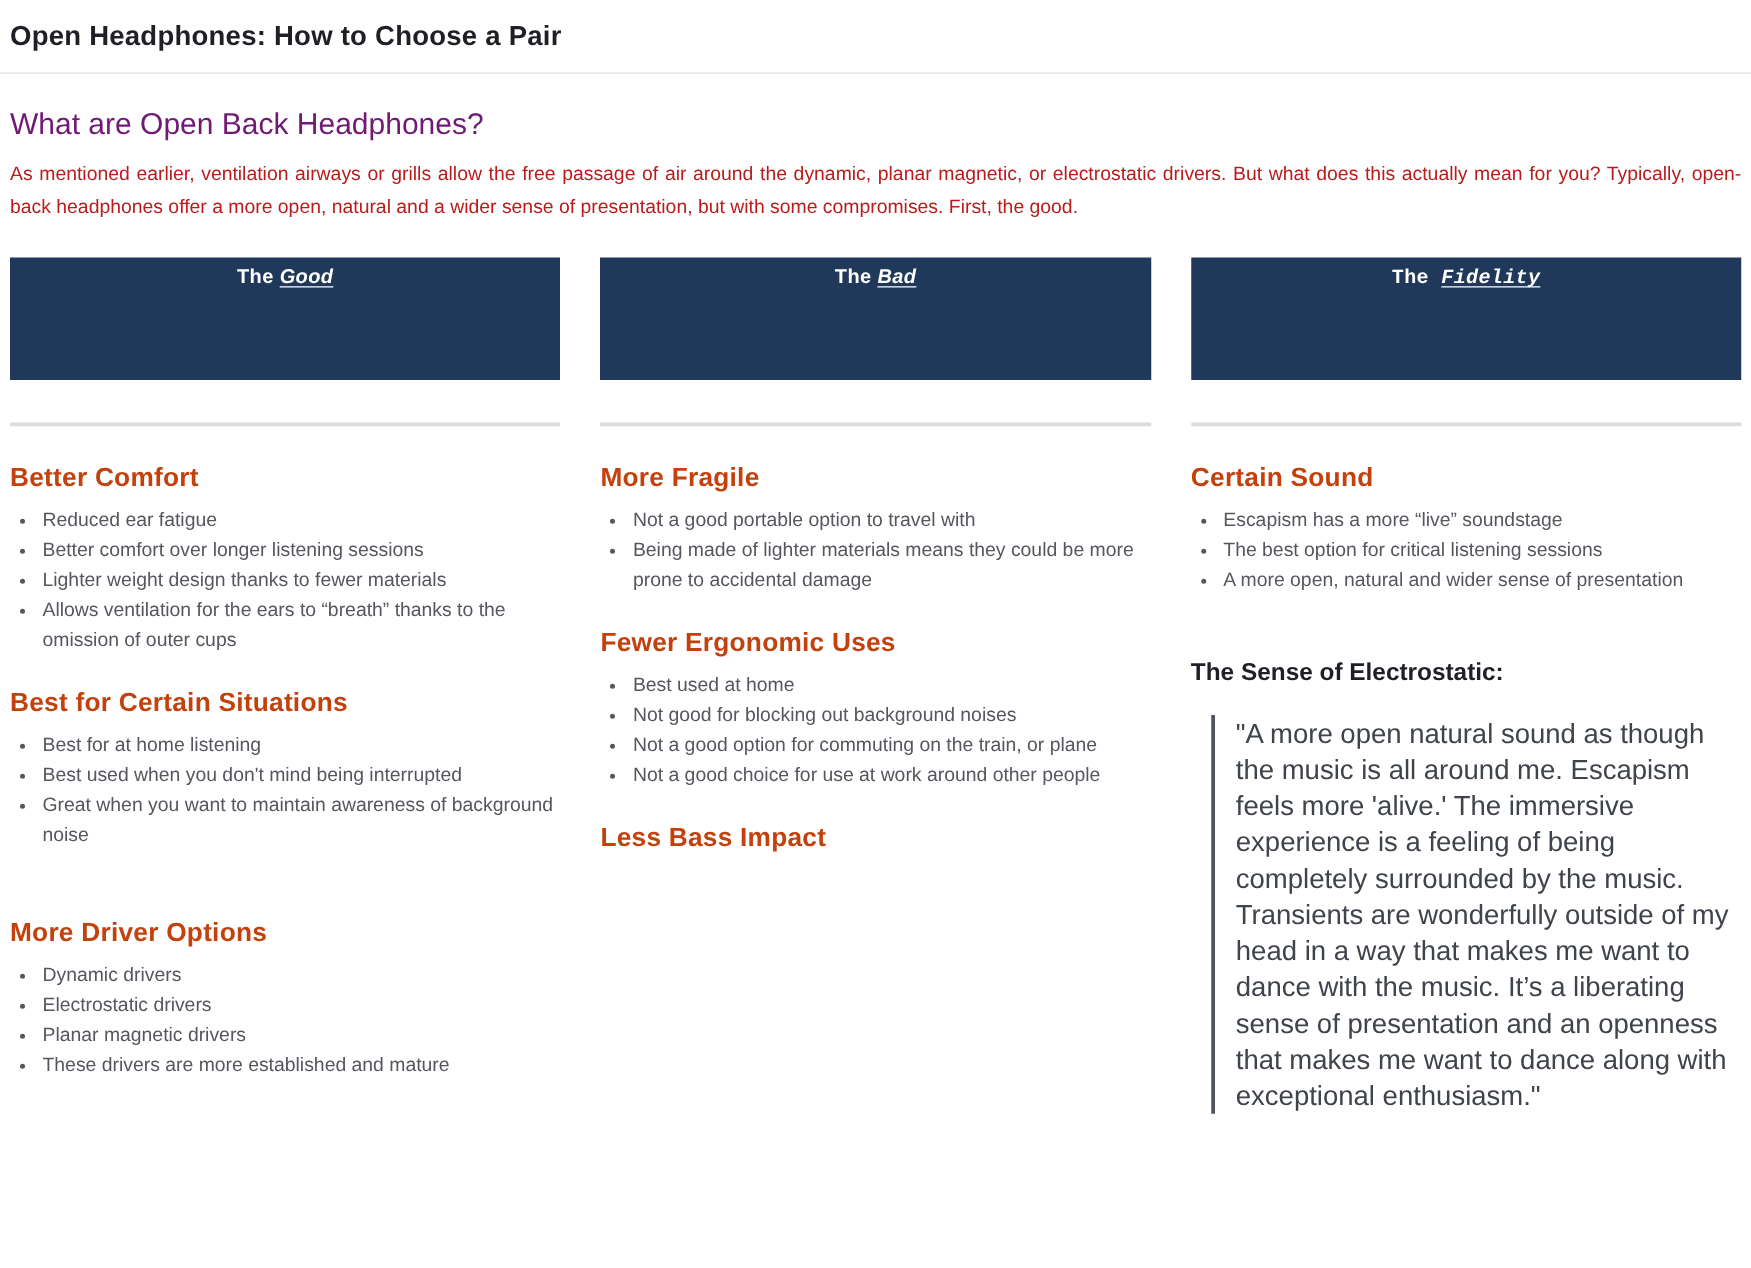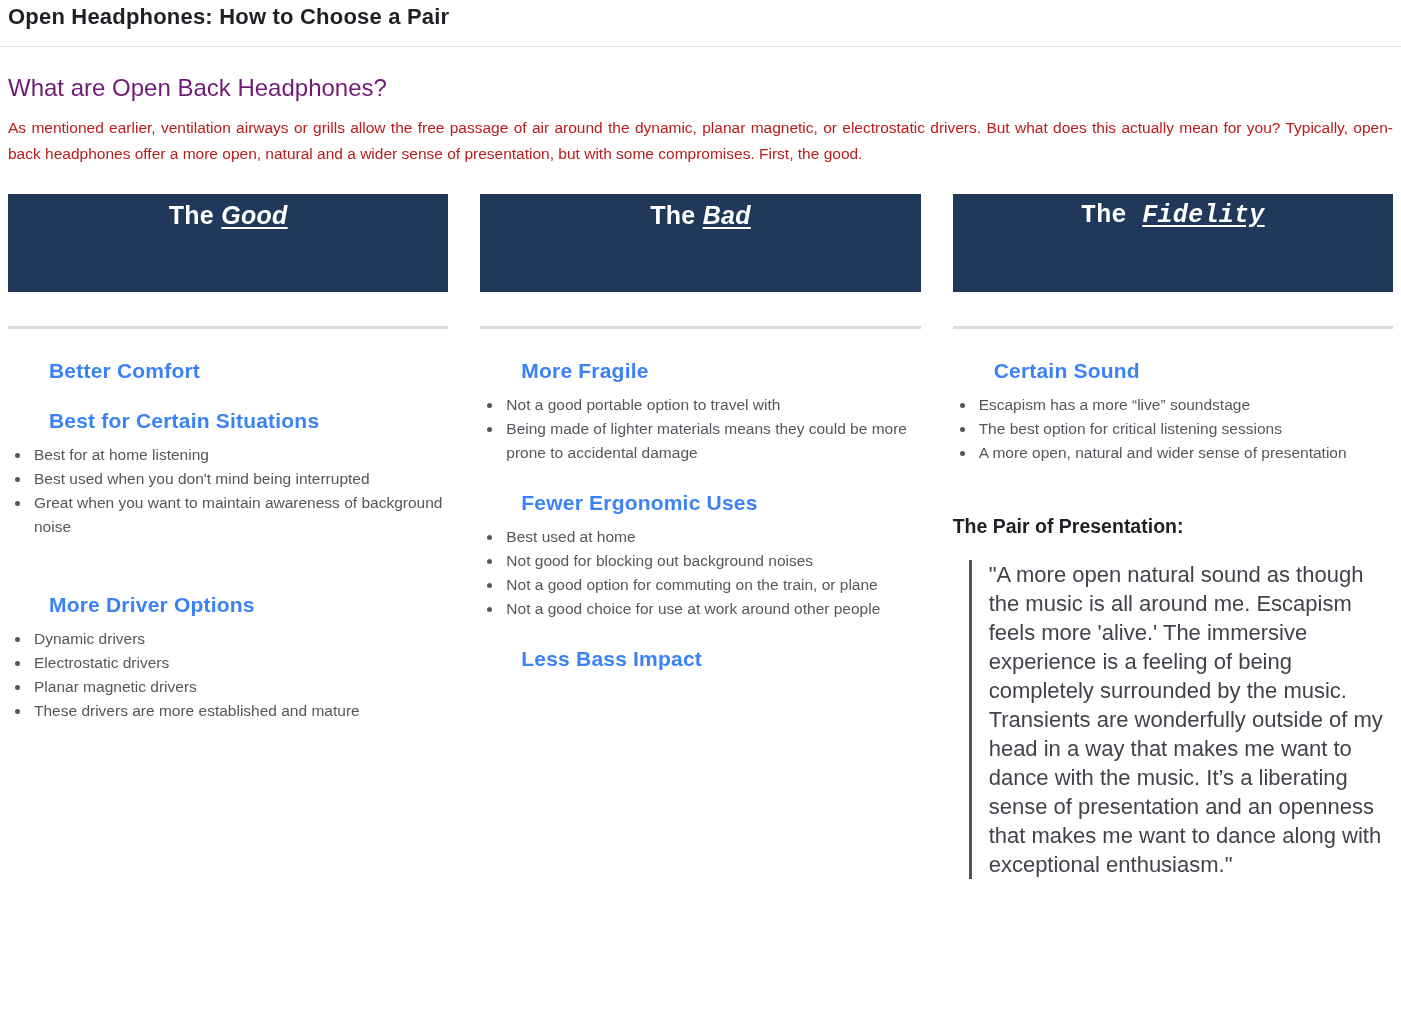--- a/index.html
+++ b/index.html
@@ -6,21 +6,21 @@
   html, body { background: #ffffff; }
   body {
     width: 1401px;
     font-family: "Liberation Sans", sans-serif;
     -webkit-font-smoothing: antialiased;
   }
   .page { width: 1401px; padding: 0 8px; }
 
   
   .page-title {
-    padding-top: 4px;
+    padding-top: 16px;
     font-size: 22px;
     font-weight: 700;
     letter-spacing: 0.2px;
     color: #1e2025;
   }
   .title-divider {
     border: none;
     height: 1px;
     background: #e2e2e2;
     margin: 16px -8px 0 -8px; 
@@ -46,41 +46,40 @@
     margin-top: 27px;
     display: grid;
     grid-template-columns: 1fr 1fr 1fr;
     column-gap: 32px;
   }
   .banner {
     height: 98px;
     padding-top: 7px;
     text-align: center;
     color: #ffffff;
-    font-size: 25px;
+    font-size: 16px;
     font-weight: 700;
     letter-spacing: 0.3px;
   }
   .banner .banner-word {
     font-style: italic;
     text-decoration: underline;
     text-underline-offset: 3px;
   }
   .col-divider {
     height: 3px;
     background: #dcdcdc;
     margin: 34px 0 30px 0;
   }
   .section-heading {
     font-size: 21px;
     font-weight: 700;
-    color: #3b82f6;
+    color: #c2410c;
     letter-spacing: 0.2px;
     margin-bottom: 10px;
-    margin-left: 41px;
   }
   .section { margin-bottom: 26px; }
   .section--spaced { margin-top: 54px; }
   .bullet-list {
     list-style: disc outside;
     padding-left: 23px;
   }
   .bullet-list li {
     font-size: 15.5px;
     line-height: 24px;
@@ -109,20 +108,26 @@
   <h1 class="page-title">Open Headphones: How to Choose a Pair</h1>
   <hr class="title-divider">
   <h2 class="intro-heading">What are Open Back Headphones?</h2>
   <p class="intro-paragraph">As mentioned earlier, ventilation airways or grills allow the free passage of air around the dynamic, planar magnetic, or electrostatic drivers. But what does this actually mean for you? Typically, open-back headphones offer a more open, natural and a wider sense of presentation, but with some compromises. First, the good.</p>
   <div class="columns" id="columns">
       <div class="column">
         <div class="banner" style="background: rgb(32, 57, 91);"><span>The </span><span class="banner-word">Good</span></div>
         <div class="col-divider"></div>
         <div class="section">
           <h3 class="section-heading">Better Comfort</h3>
+          <ul class="bullet-list">
+            <li>Reduced ear fatigue</li>
+            <li>Better comfort over longer listening sessions</li>
+            <li>Lighter weight design thanks to fewer materials</li>
+            <li>Allows ventilation for the ears to “breath” thanks to the omission of outer cups</li>
+          </ul>
         </div>
         <div class="section">
           <h3 class="section-heading">Best for Certain Situations</h3>
           <ul class="bullet-list">
             <li>Best for at home listening</li>
             <li>Best used when you don't mind being interrupted</li>
             <li>Great when you want to maintain awareness of background noise</li>
           </ul>
         </div>
         <div class="section section--spaced">
@@ -162,17 +167,17 @@
         <div class="banner" style="background: rgb(32, 57, 91); font-family: Liberation Mono, monospace;"><span>The </span><span class="banner-word">Fidelity</span></div>
         <div class="col-divider"></div>
         <div class="section">
           <h3 class="section-heading">Certain Sound</h3>
           <ul class="bullet-list">
             <li>Escapism has a more “live” soundstage</li>
             <li>The best option for critical listening sessions</li>
             <li>A more open, natural and wider sense of presentation</li>
           </ul>
         </div>
-        <h4 class="quote-heading">The Pair of Presentation:</h4>
+        <h4 class="quote-heading">The Sense of Electrostatic:</h4>
         <blockquote class="quote-block" style="border-left-color: rgb(80, 84, 92);">"A more open natural sound as though the music is all around me. Escapism feels more 'alive.' The immersive experience is a feeling of being completely surrounded by the music. Transients are wonderfully outside of my head in a way that makes me want to dance with the music. It’s a liberating sense of presentation and an openness that makes me want to dance along with exceptional enthusiasm."</blockquote>
       </div>
     </div>
 </div>
 
 </body></html>

